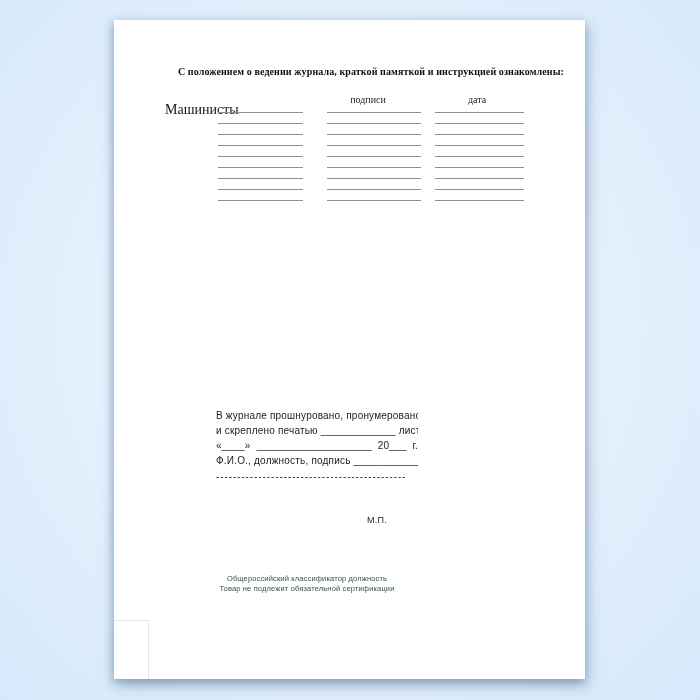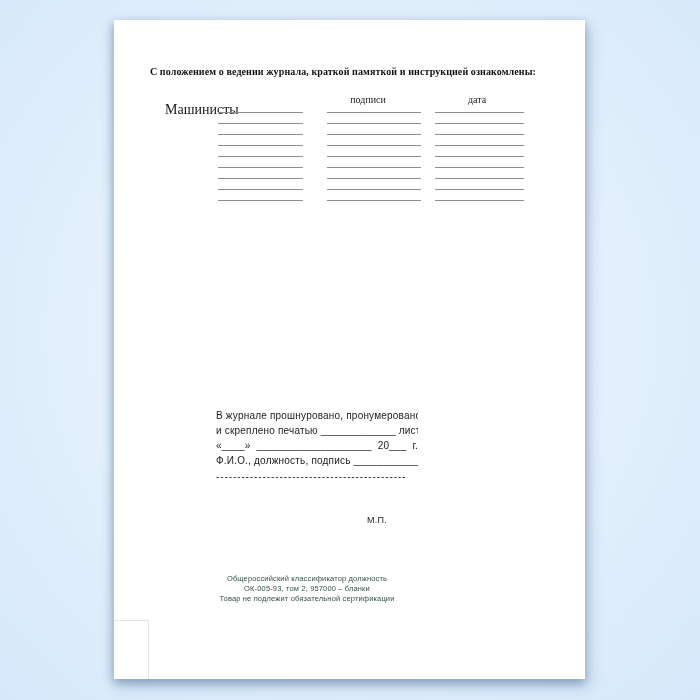--- a/index.html
+++ b/index.html
@@ -12,21 +12,21 @@
   .paper{
     position:absolute;left:114px;top:20px;width:471px;height:659px;
     background:#ffffff;
     box-shadow:0 4px 9px rgba(100,130,168,.5),
                4px 7px 14px rgba(110,140,175,.32),
                -3px 3px 8px rgba(130,158,192,.28);
   }
   .title{
     position:absolute;left:0;top:46px;width:458px;
     font-family:"Liberation Serif",serif;font-weight:bold;font-size:10px;line-height:12px;
-    color:#101010;text-align:center;letter-spacing:.1px;
+    color:#101010;text-align:center;letter-spacing:.1px;padding-left:28px;
   }
   .col-head{
     position:absolute;top:74px;width:60px;text-align:center;
     font-family:"Liberation Serif",serif;font-size:10px;color:#222;
   }
   .col-head-signatures{left:224px;}
   .col-head-date{left:333px;}
   .row-label{
     position:absolute;left:51px;top:82px;
     font-family:"Liberation Serif",serif;font-size:14px;color:#161616;
@@ -113,20 +113,19 @@
       <div class="cert-line">и скреплено печатью _____________ листов</div>
       <div class="cert-line">«____» ____________________ 20___ г.</div>
       <div class="cert-line">Ф.И.О., должность, подпись _____________</div>
       <div class="cert-cut">---------------------------------------------</div>
     </div>
 
     <div class="stamp">М.П.</div>
 
     <div class="footer">
       <div>Общероссийский классификатор должность</div>
-      <div>ОК-005-93, том 2; 957000 – бланки</div>
       <div>Товар не подлежит обязательной сертификации</div>
     </div>
 
     <div class="corner-detail"></div>
 
   </div>
 </div>
 
 </body></html>

